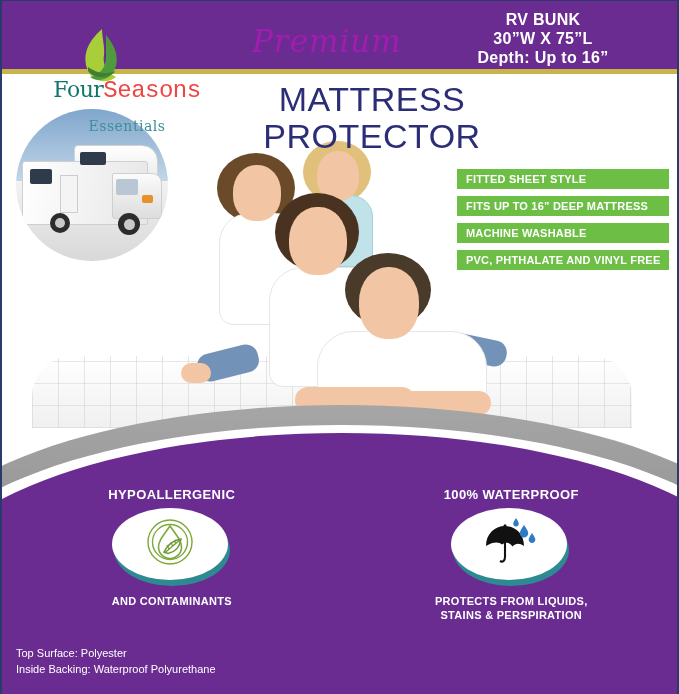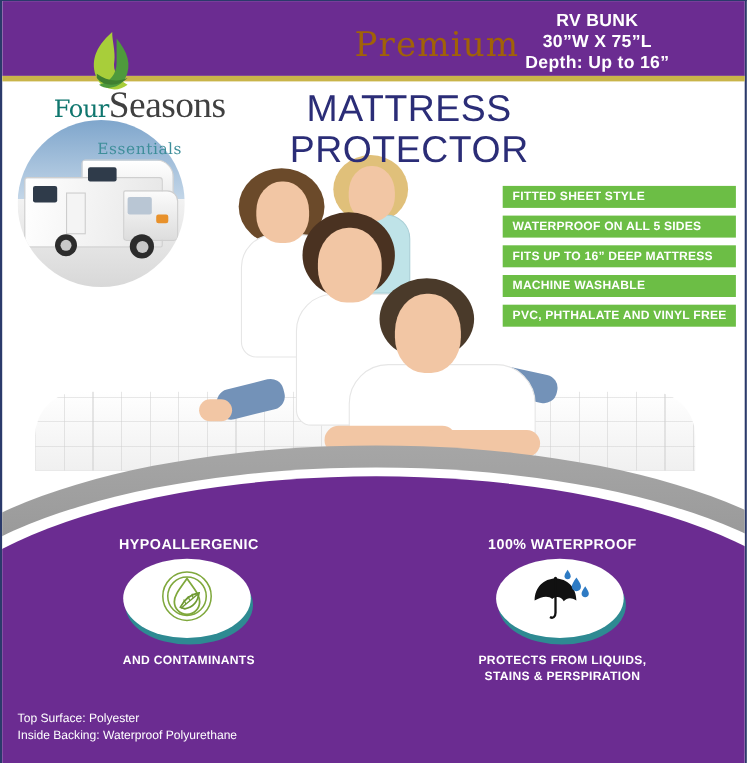--- a/index.html
+++ b/index.html
@@ -36,35 +36,35 @@
   }
   .logo-text{
     position:absolute;left:0;top:52px;width:210px;text-align:center;
     line-height:1;
   }
   .logo-four{
     font-family:"DejaVu Serif",serif;font-size:22px;color:#0f766e;
     letter-spacing:-0.5px;
   }
   .logo-seasons{
-    font-family:Liberation Serif, serif;font-size:34px;color:#404040;
+    font-family:Liberation Mono, monospace;font-size:24px;color:#ef4444;
     letter-spacing:-0.5px;
   }
   .logo-ess{
     display:block;margin-top:16px;
     font-family:"DejaVu Serif",serif;font-size:14px;color:#3E8E9A;
     letter-spacing:0.5px;
   }
 
   
   .premium{
     position:absolute;left:250px;top:22px;width:220px;
-    text-align:right;
+    text-align:left;
     font-family:"DejaVu Serif",serif;
-    font-size:31px;color:#a16207;
+    font-style:italic;font-size:31px;color:#a21caf;
     letter-spacing:1px;
     z-index:5;
   }
 
   
   .spec{
     position:absolute;right:14px;top:10px;width:240px;
     text-align:center;color:#ffffff;
     font-size:16px;font-weight:bold;line-height:1.18;
     letter-spacing:0.3px;
@@ -332,21 +332,20 @@
     <div class="hair dad-hair"></div>
     <div class="torso dad-body"></div>
     <div class="head dad-head"></div>
 
     <div class="arm arm1"></div>
     <div class="arm arm2"></div>
   </div>
 
   <div class="features">
     <div class="feat">FITTED SHEET STYLE</div>
-    <div class="feat">WATERPROOF ON ALL 5 SIDES</div>
     <div class="feat">FITS UP TO 16” DEEP MATTRESS</div>
     <div class="feat">MACHINE WASHABLE</div>
     <div class="feat">PVC, PHTHALATE AND VINYL FREE</div>
   </div>
 
   <div class="gray-arc"></div>
   <div class="white-gap"></div>
   <div class="purple-bottom"></div>
 
   <div class="badges">

